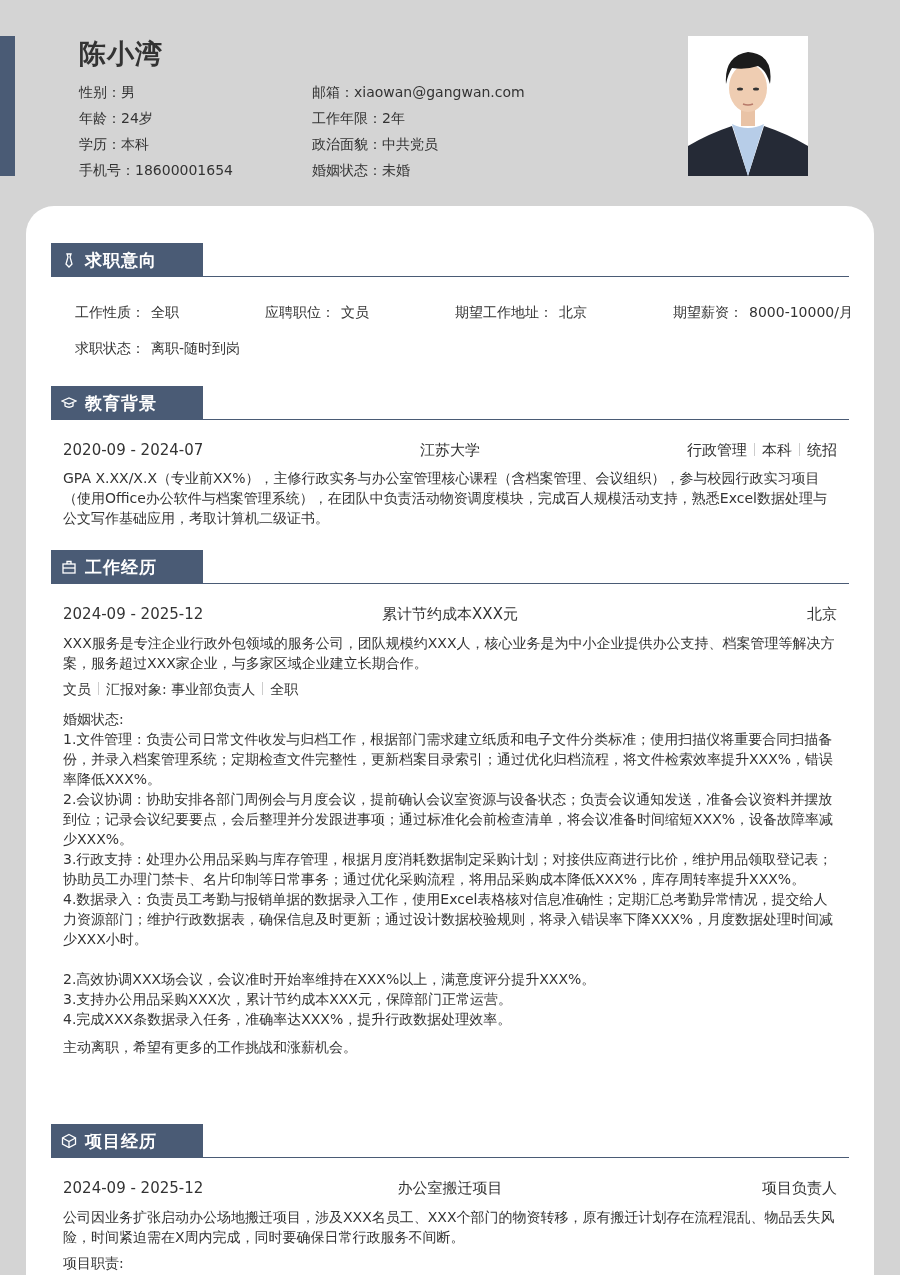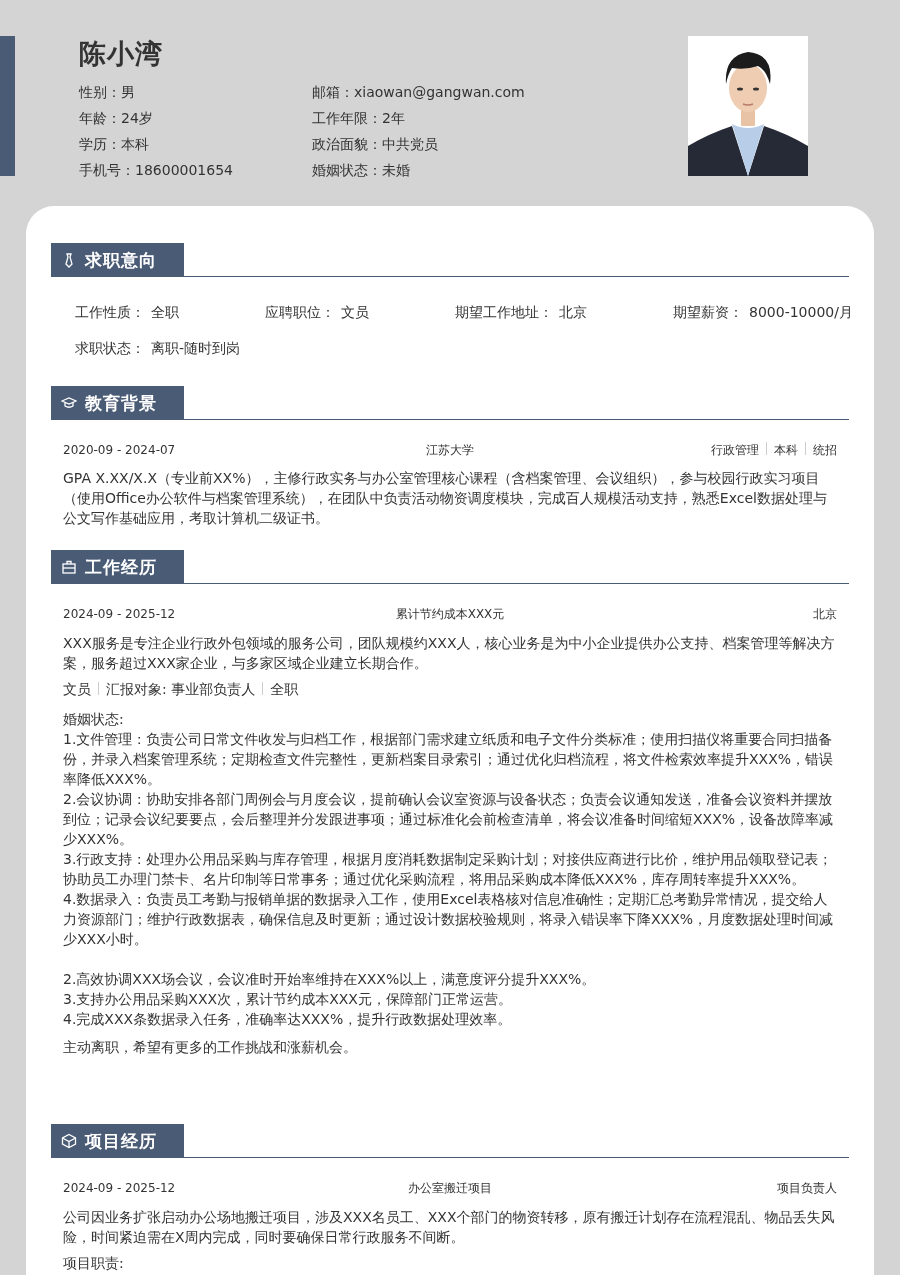--- a/index.html
+++ b/index.html
@@ -13,24 +13,24 @@
     .left-accent { position: absolute; left: 0; top: 36px; width: 15px; height: 140px; background: #4a5b75; }
     .name { position: absolute; left: 79px; top: 36px; font-size: 27px; font-weight: bold; color: #333; letter-spacing: 1px; }
     .info-col { position: absolute; top: 80px; font-size: 14px; color: #333; }
     .info-col.left { left: 79px; }
     .info-col.right { left: 312px; }
     .info-row { height: 26px; line-height: 24px; white-space: nowrap; }
     .photo { position: absolute; left: 688px; top: 36px; width: 120px; height: 140px; background: #fff; overflow: hidden; }
     .card { position: absolute; left: 26px; top: 206px; width: 848px; height: 1120px; background: #fff; border-radius: 28px; }
     .section { position: absolute; left: 25px; width: 798px; }
     .sec-head { position: relative; height: 34px; border-bottom: 1.5px solid #4a5b75; }
-    .sec-tab { position: absolute; left: 0; top: 0; width: 133px; height: 34px; background: #4a5b75; color: #fff; display: flex; align-items: center; padding-left: 10px; }
+    .sec-tab { position: absolute; left: 0; top: 0; width: 152px; height: 34px; background: #4a5b75; color: #fff; display: flex; align-items: center; padding-left: 10px; }
     .sec-tab svg { width: 16px; height: 16px; margin-right: 8px; }
     .sec-title { font-size: 17px; font-weight: bold; letter-spacing: 1px; }
-    .row3 { display: flex; justify-content: space-between; font-size: 12px; padding: 0 12px; height: 22px; line-height: 22px; }
+    .row3 { display: flex; justify-content: space-between; font-size: 15px; padding: 0 12px; height: 22px; line-height: 22px; }
     .row3 .mid { position: absolute; left: 50%; transform: translateX(-50%); }
     .para { font-size: 14px; line-height: 20px; padding: 0 12px; color: #333; }
     .tags { font-size: 14px; padding: 0 12px; }
     .sep { display: inline-block; width: 1px; height: 13px; background: #ccc; margin: 0 7px; vertical-align: -1px; }
     .intent-grid { font-size: 14px; padding: 0 12px; }
     .intent-line { position: relative; height: 36px; line-height: 20px; }
     .intent-item { position: absolute; top: 0; white-space: nowrap; }
     .lbl { color: #333; }
     .val { margin-left: 6px; }
   </style>

